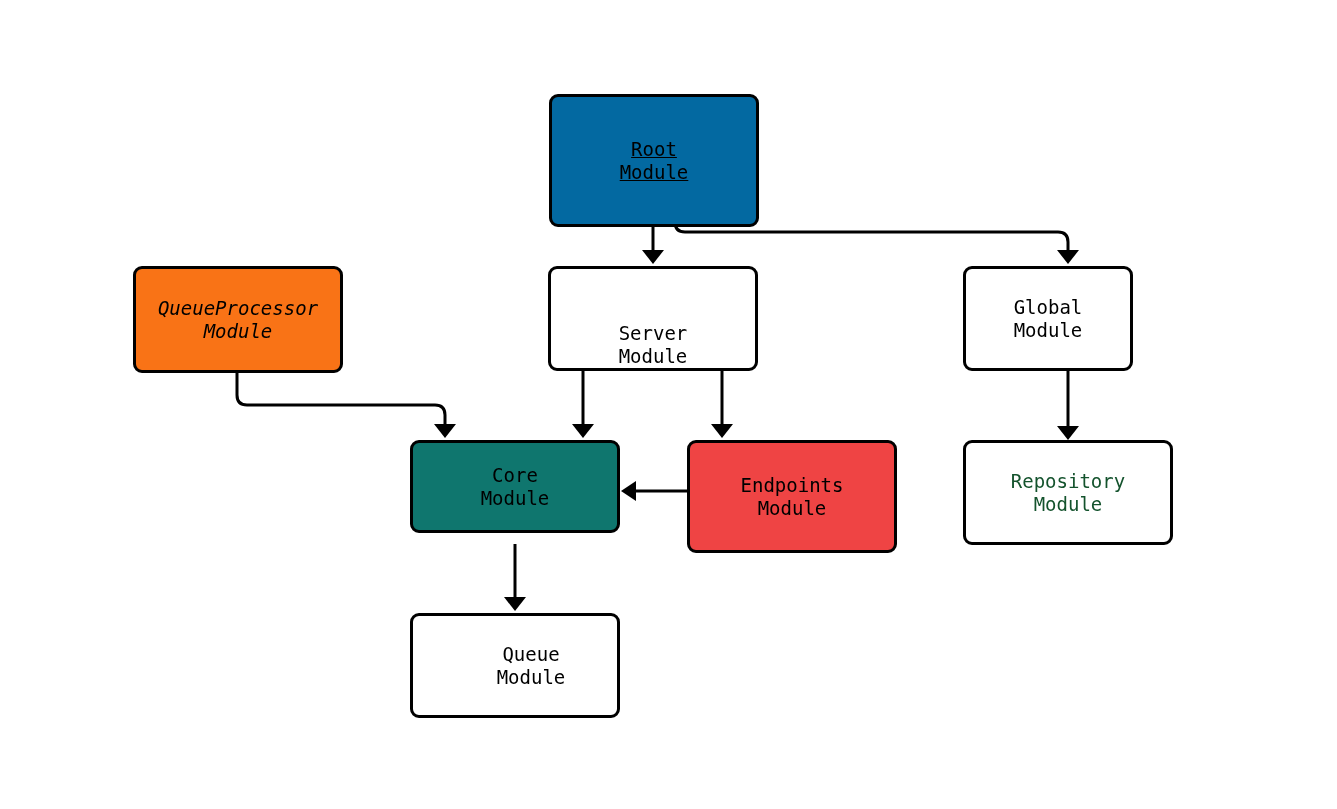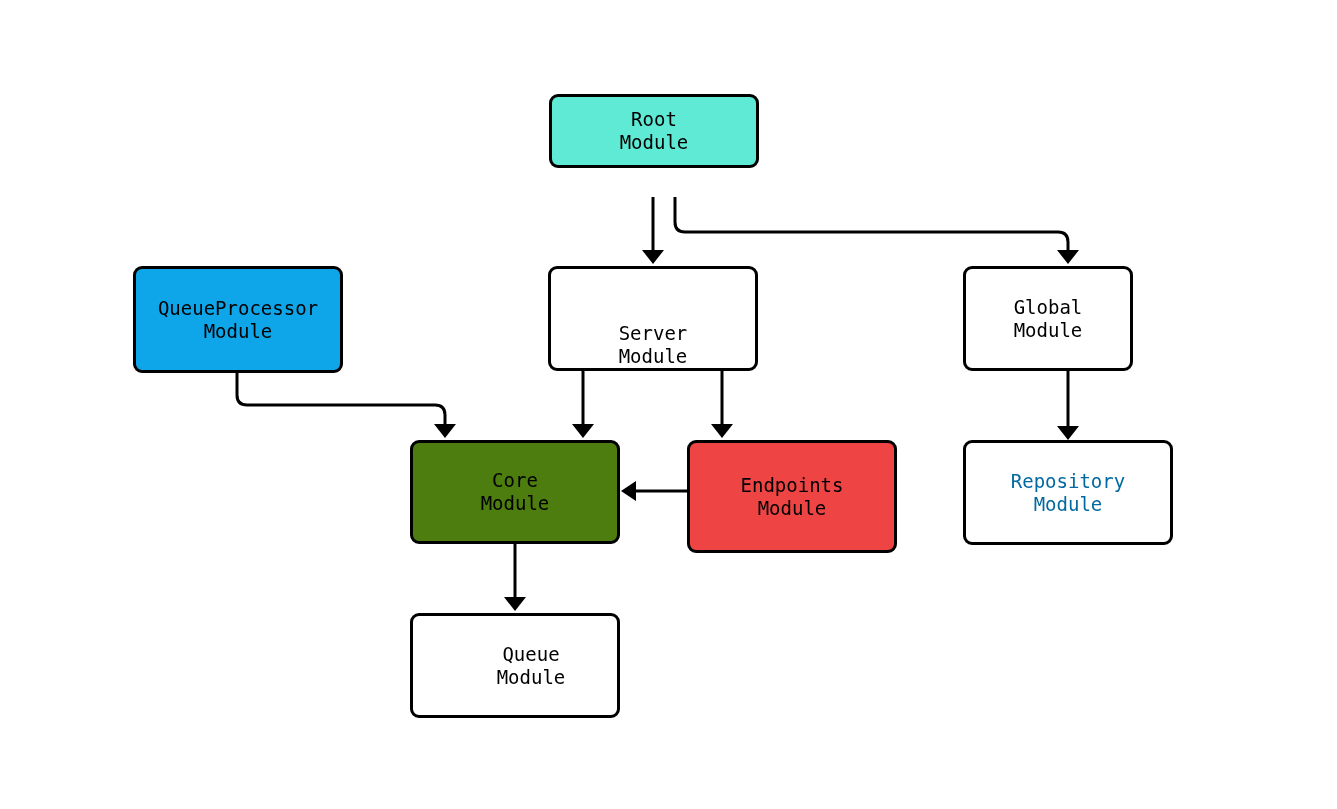--- a/index.html
+++ b/index.html
@@ -70,46 +70,46 @@
         <polygon points="445,438 434,424 456,424" fill="#000000"></polygon>
         <polygon points="583,438 572,424 594,424" fill="#000000"></polygon>
         <polygon points="722,438 711,424 733,424" fill="#000000"></polygon>
         <polygon points="1068,440 1057,426 1079,426" fill="#000000"></polygon>
         <polygon points="621,491 636,481 636,501" fill="#000000"></polygon>
         <polygon points="515,611 504,597 526,597" fill="#000000"></polygon>
       </g>
   </svg>
 
   <div id="nodes-group">
-      <div class="node" style="left: 549px; top: 94px; width: 210px; height: 74px; background: #5eead4; border-color: rgb(0, 0, 0);">
+      <div class="node" style="left: 549px; top: 94px; width: 210px; height: 133px; background: #0369a1; border-color: rgb(0, 0, 0); text-decoration: underline;">
         <div class="node-label" style="color: rgb(0, 0, 0);">Root
 Module</div>
       </div>
-      <div class="node" style="left: 133px; top: 266px; width: 210px; height: 107px; background: #0ea5e9; border-color: rgb(0, 0, 0);">
+      <div class="node" style="left: 133px; top: 266px; width: 210px; height: 107px; background: #f97316; border-color: rgb(0, 0, 0); font-style: italic;">
         <div class="node-label" style="color: rgb(0, 0, 0);">QueueProcessor
 Module</div>
       </div>
       <div class="node" style="left: 548px; top: 266px; width: 210px; height: 105px; background: rgb(255, 255, 255); border-color: rgb(0, 0, 0); justify-content: flex-end;">
         <div class="node-label" style="color: rgb(0, 0, 0);">Server
 Module</div>
       </div>
       <div class="node" style="left: 963px; top: 266px; width: 170px; height: 105px; background: rgb(255, 255, 255); border-color: rgb(0, 0, 0);">
         <div class="node-label" style="color: rgb(0, 0, 0);">Global
 Module</div>
       </div>
-      <div class="node" style="left: 410px; top: 440px; width: 210px; height: 104px; background: #4d7c0f; border-color: rgb(0, 0, 0);">
+      <div class="node" style="left: 410px; top: 440px; width: 210px; height: 93px; background: #0f766e; border-color: rgb(0, 0, 0);">
         <div class="node-label" style="color: rgb(0, 0, 0);">Core
 Module</div>
       </div>
       <div class="node" style="left: 687px; top: 440px; width: 210px; height: 113px; background: #ef4444; border-color: rgb(0, 0, 0);">
         <div class="node-label" style="color: rgb(0, 0, 0);">Endpoints
 Module</div>
       </div>
       <div class="node" style="left: 963px; top: 440px; width: 210px; height: 105px; background: rgb(255, 255, 255); border-color: rgb(0, 0, 0);">
-        <div class="node-label" style="color: #0369a1;">Repository
+        <div class="node-label" style="color: #14532d;">Repository
 Module</div>
       </div>
       <div class="node" style="left: 410px; top: 613px; width: 210px; height: 105px; background: rgb(255, 255, 255); border-color: rgb(0, 0, 0); padding-left: 32px;">
         <div class="node-label" style="color: rgb(0, 0, 0);">Queue
 Module</div>
       </div>
     </div>
 
 </div>
 

